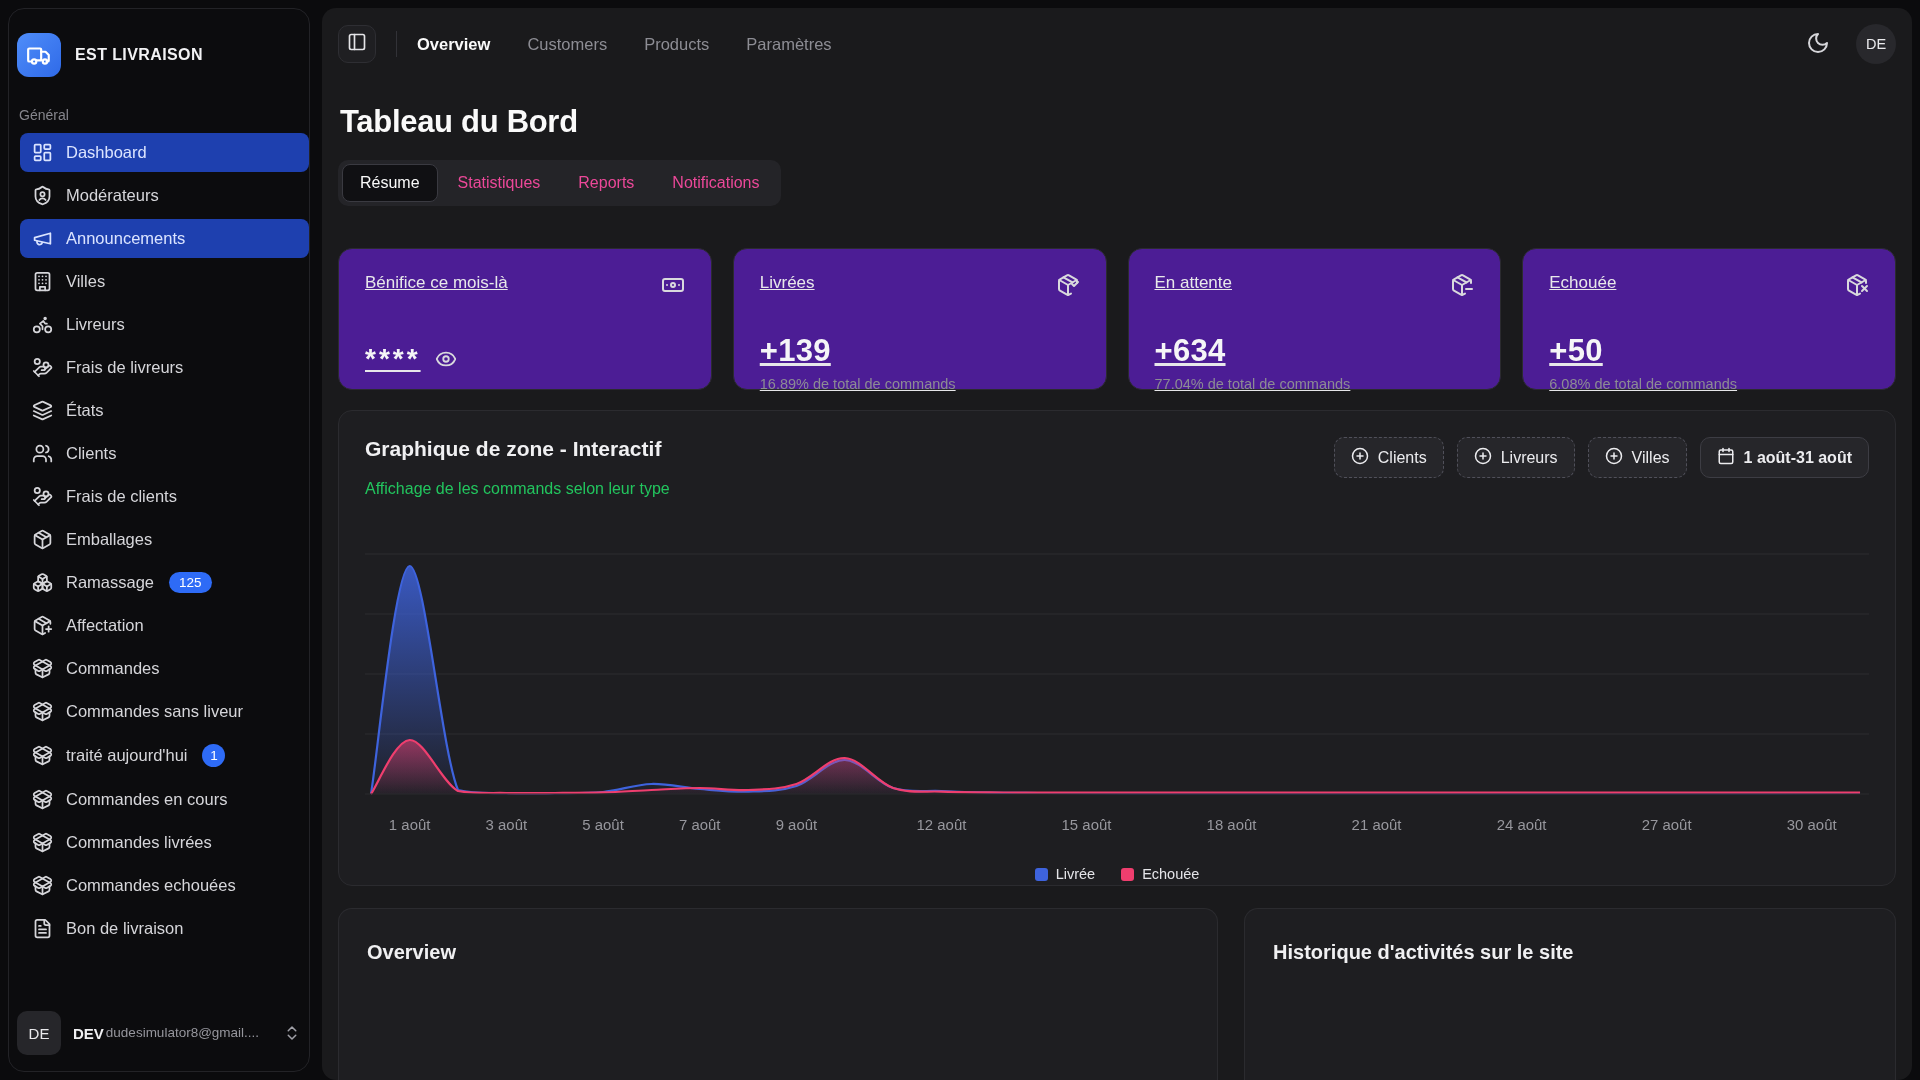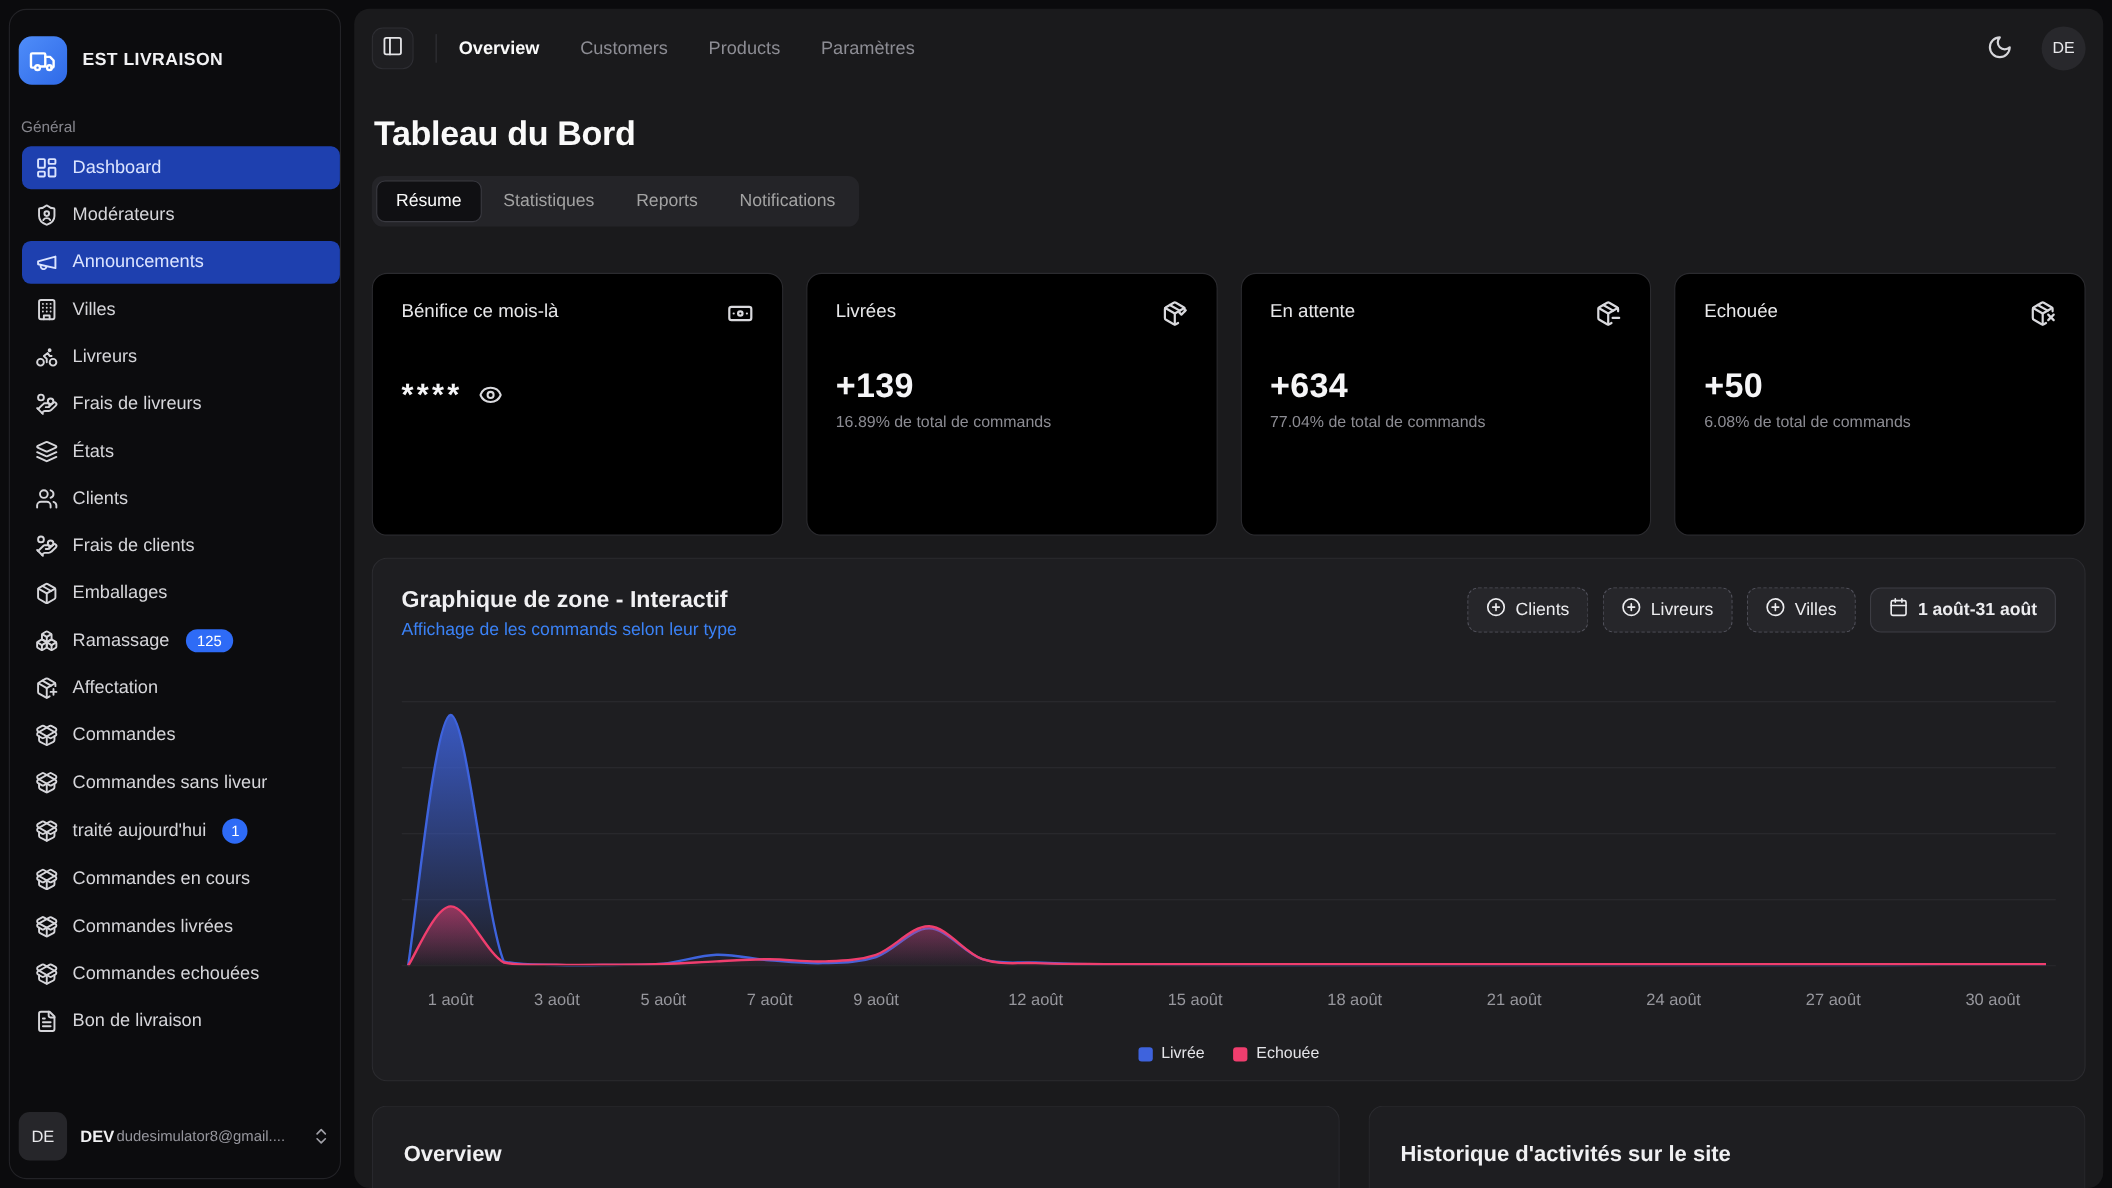--- a/index.html
+++ b/index.html
@@ -74,50 +74,50 @@
     width:40px; height:40px; border-radius:50%; background:#28282c; cursor:pointer;
     display:flex; align-items:center; justify-content:center; font-size:14.5px; color:#e9e9ec;
   }
 
   .page-title { margin:30px 2px 0; font-size:31px; font-weight:bold; letter-spacing:-.3px; color:#fafafa; }
 
   .tabs {
     margin-top:20px; display:inline-flex; background:#242428; border-radius:10px; padding:4px; gap:2px;
   }
   .tab {
-    padding:9px 17px; border-radius:8px; font-size:16px; color:#a3a3a3;
+    padding:9px 17px; border-radius:8px; font-size:16px; color:#ec4899;
     border:1px solid transparent; cursor:pointer; white-space:nowrap;
   }
   .tab.active { background:#101013; border-color:#3a3a41; color:#fafafa; }
 
   
   .cards-grid { margin-top:42px; display:grid; grid-template-columns:repeat(4,1fr); gap:21px; }
   .stat-card {
-    background:#000000; border:1px solid #2b2b2f; border-radius:14px;
-    padding:24px 26px; height:239px;
+    background:#4c1d95; border:1px solid #2b2b2f; border-radius:14px;
+    padding:24px 26px; height:142px;text-decoration:underline;
   }
   .sc-head { display:flex; align-items:flex-start; justify-content:space-between; }
   .sc-title { font-size:17px; color:#e8e8ea; }
   .sc-icon { width:24px; height:24px; color:#d9d9dd; }
   .sc-icon svg { width:24px; height:24px; }
   .sc-value { margin-top:36px; font-size:31px; font-weight:bold; color:#f5f5f7; letter-spacing:.3px; }
   .sc-sub { margin-top:7px; font-size:14.5px; color:#8c8c93; }
   .masked-row { margin-top:46px; display:flex; align-items:center; gap:14px; }
   .masked-stars { font-size:28px; font-weight:bold; letter-spacing:3px; color:#f5f5f7; }
   .eye-btn { width:22px; height:22px; color:#d9d9dd; cursor:pointer; }
   .eye-btn svg { width:22px; height:22px; }
 
   
   .chart-card {
     margin-top:20px; background:#1e1e21; border:1px solid #2b2b2f; border-radius:14px;
     padding:26px 26px 16px; height:476px;
   }
   .cc-head { display:flex; align-items:flex-start; }
   .cc-title { font-size:21px; font-weight:bold; color:#f0f0f2; }
-  .cc-sub { margin-top:6px; font-size:16px; color:#3b82f6; }
+  .cc-sub { margin-top:19px; font-size:16px; color:#22c55e; }
   .cc-actions { margin-left:auto; display:flex; gap:13px; }
   .chip-btn {
     height:41px; padding:0 16px; border-radius:10px; background:#26262a;
     border:1px dashed #50505a; color:#ececef; font-size:16px; cursor:pointer;
     display:inline-flex; align-items:center; gap:9px; white-space:nowrap;
   }
   .chip-btn svg { width:18px; height:18px; }
   .chip-btn.solid { border-style:solid; border-color:#3d3d44;font-weight:bold; }
   .chart-wrap { margin-top:28px; }
   .chart-wrap svg.chart { width:100%; height:330px; display:block; }

